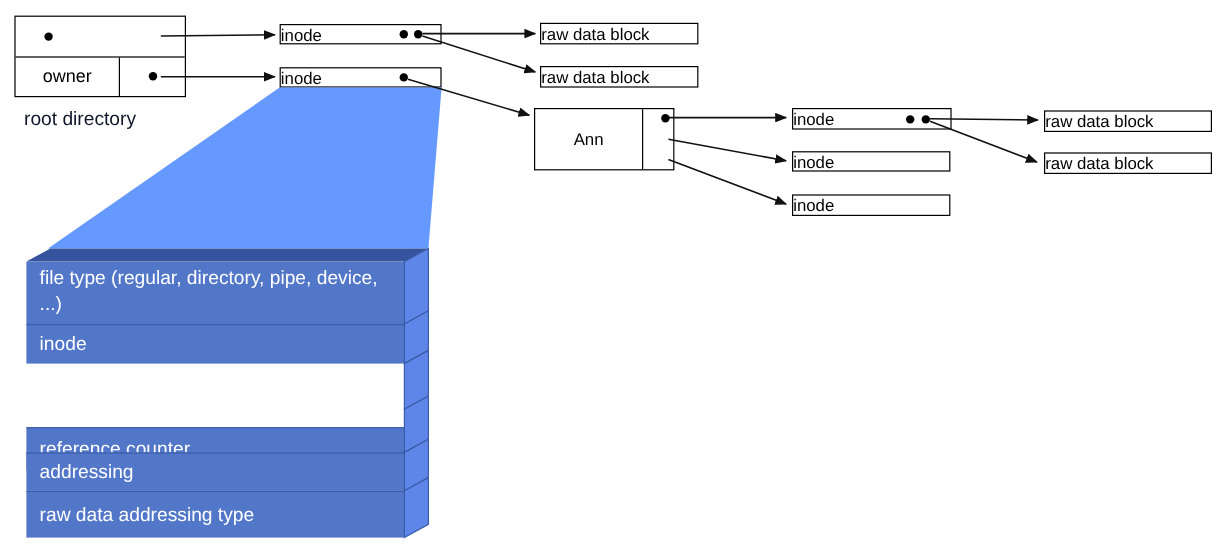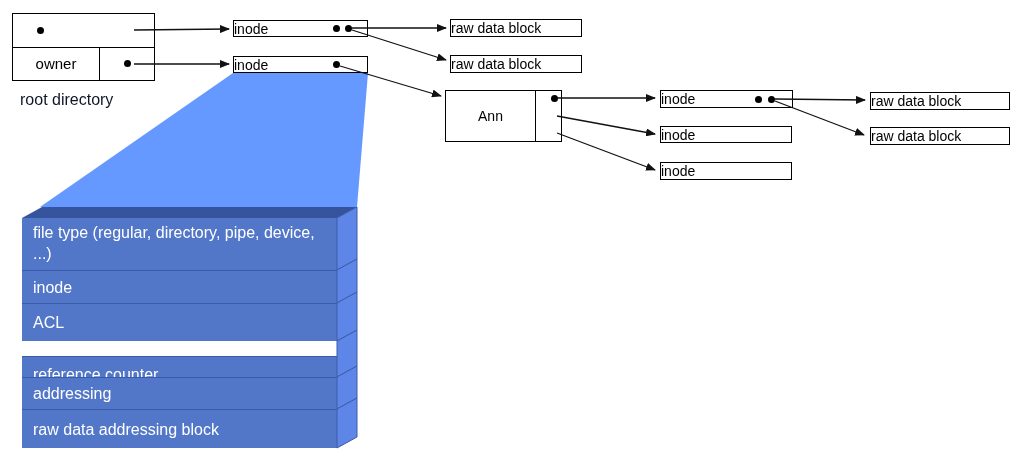--- a/index.html
+++ b/index.html
@@ -100,24 +100,23 @@
 
   <div class="box labelbox" style="left:870px; top:92px; width:140px; height:18px;">
     <span>raw data block</span>
   </div>
   <div class="box labelbox" style="left:870px; top:127px; width:140px; height:18px;">
     <span>raw data block</span>
   </div>
 
   <div class="srow multi" style="top:218px; height:52px;">file type (regular, directory, pipe, device, ...)</div>
   <div class="srow" style="top:270px; height:33px;">inode</div>
-  <div class="srow" style="top:303px; height:38px;">ACL</div>
   <div class="srow" style="top:356px; height:36px;">reference counter</div>
   <div class="srow" style="top:377px; height:32px;">addressing</div>
-  <div class="srow" style="top:409px; height:39px;">raw data addressing block</div>
+  <div class="srow" style="top:409px; height:39px;">raw data addressing type</div>
 
   <svg class="overlay" width="1017" height="464" viewBox="0 0 1017 464">
     <defs>
       <marker id="ah" markerUnits="userSpaceOnUse" markerWidth="10" markerHeight="8" refX="9" refY="4" orient="auto">
         <path d="M0,0 L10,4 L0,8 Z" fill="#111111"></path>
       </marker>
     </defs>
 
     <polygon points="233,73 368,73 357,207 40,207" fill="#6699FF"></polygon>
 

